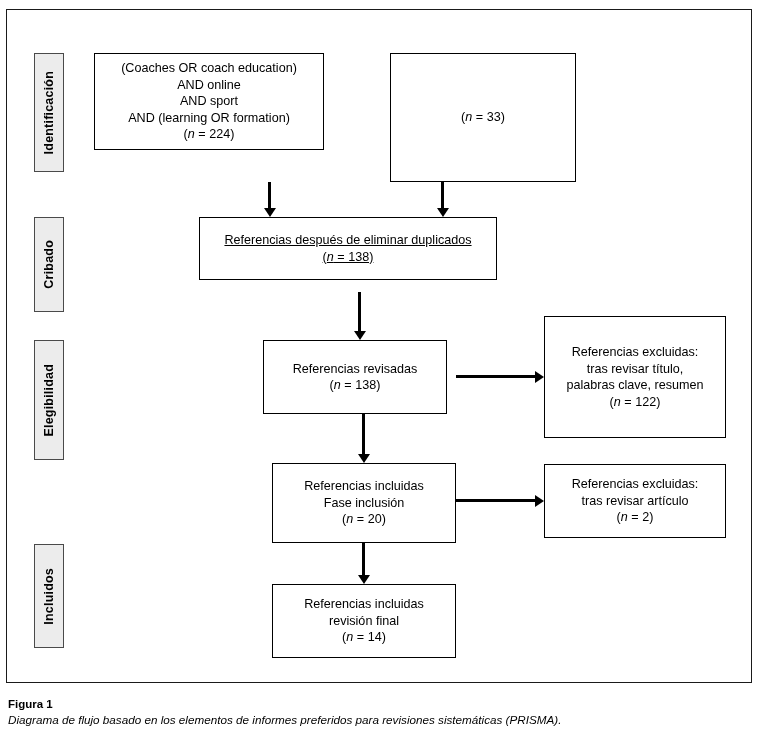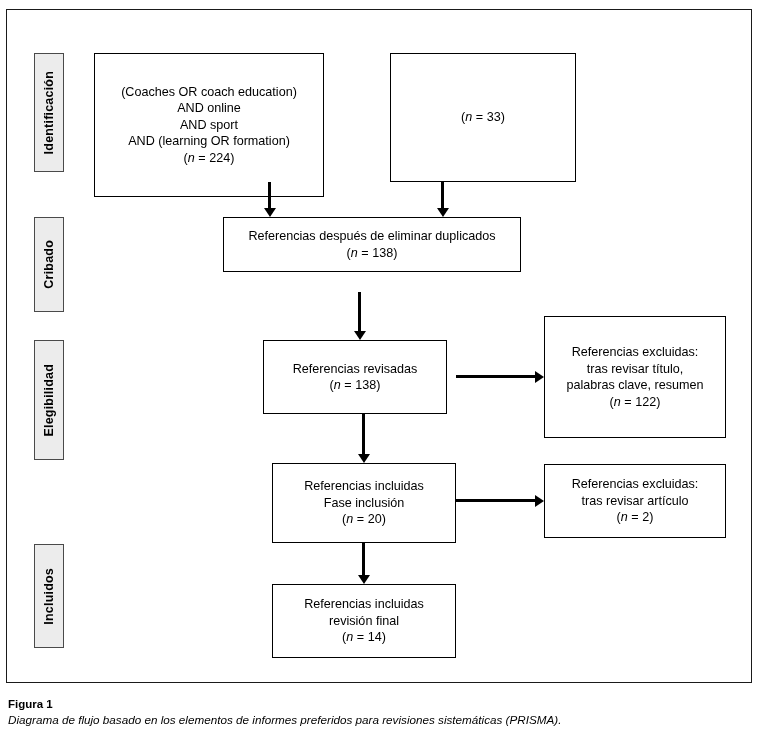--- a/index.html
+++ b/index.html
@@ -137,21 +137,21 @@
   </div>
 
   <div class="phase-label" style="left:27px; top:330px; width:30px; height:120px;">
     <span>Elegibilidad</span>
   </div>
 
   <div class="phase-label" style="left:27px; top:534px; width:30px; height:104px;">
     <span>Incluidos</span>
   </div>
 
-  <div class="flow-box" style="left:87px; top:43px; width:230px; height:144px;">
+  <div class="flow-box" style="left:87px; top:43px; width:230px; height:97px;">
     <div class="box-inner">
       <div class="box-text">(Coaches OR coach education)
 AND online
 AND sport
 AND (learning OR formation)</div>
       <div class="box-n"><span>(</span><em class="var-n">n</em><span> = 224)</span></div>
     </div>
   </div>
 
   <div class="flow-box" style="left:383px; top:43px; width:186px; height:129px;">
@@ -159,21 +159,21 @@
       <div class="box-n"><span>(</span><em class="var-n">n</em><span> = 33)</span></div>
     </div>
   </div>
 
   <div class="v-line" style="left:261px; top:172px; height:26px;"></div>
   <div class="arrow-down" style="left:256.5px; top:198px;"></div>
 
   <div class="v-line" style="left:434px; top:172px; height:26px;"></div>
   <div class="arrow-down" style="left:429.5px; top:198px;"></div>
 
-  <div class="flow-box" style="left:216px; top:207px; width:298px; height:55px;">
+  <div class="flow-box" style="left:192px; top:207px; width:298px; height:63px;text-decoration:underline;">
     <div class="box-inner">
       <div class="box-text">Referencias después de eliminar duplicados</div>
       <div class="box-n"><span>(</span><em class="var-n">n</em><span> = 138)</span></div>
     </div>
   </div>
 
   <div class="v-line" style="left:351px; top:282px; height:39px;"></div>
   <div class="arrow-down" style="left:346.5px; top:321px;"></div>
 
   <div class="flow-box" style="left:256px; top:330px; width:184px; height:74px;">

